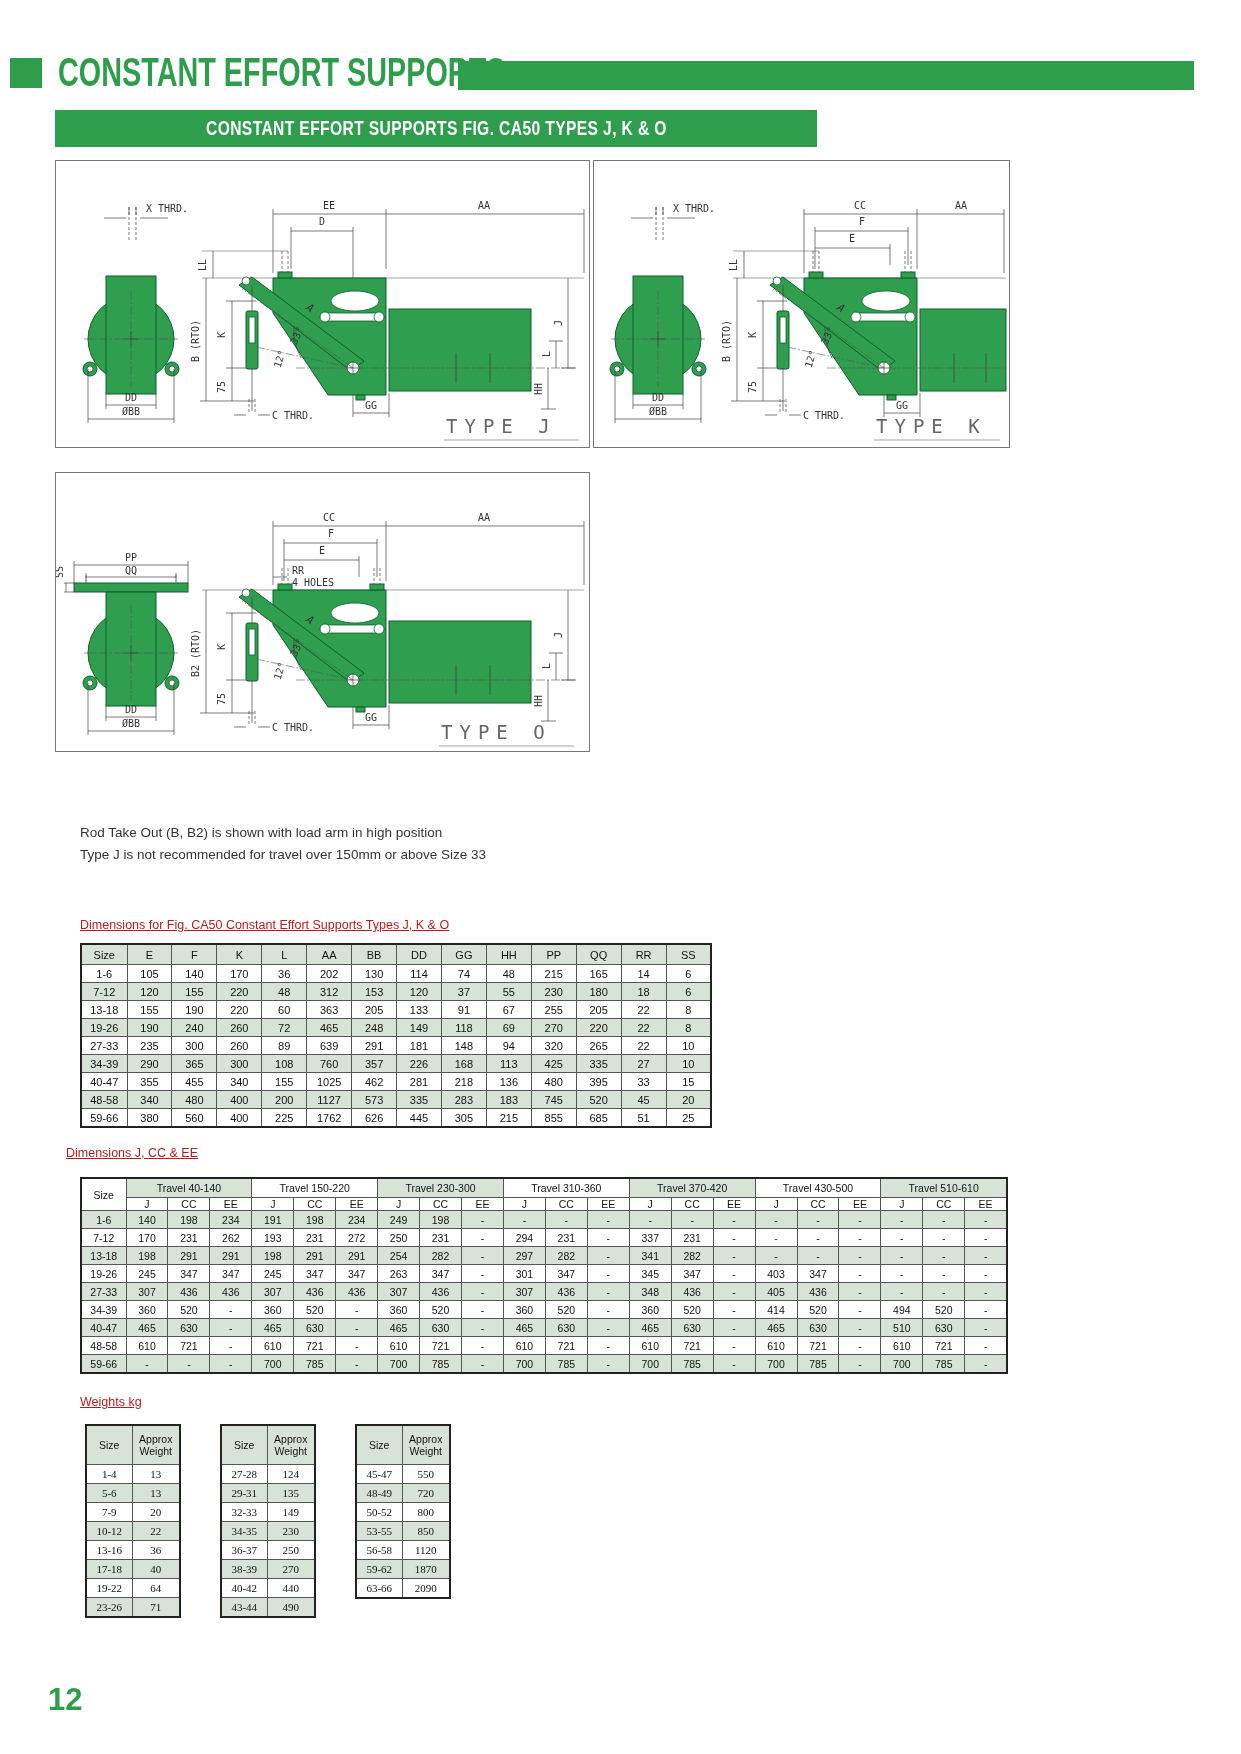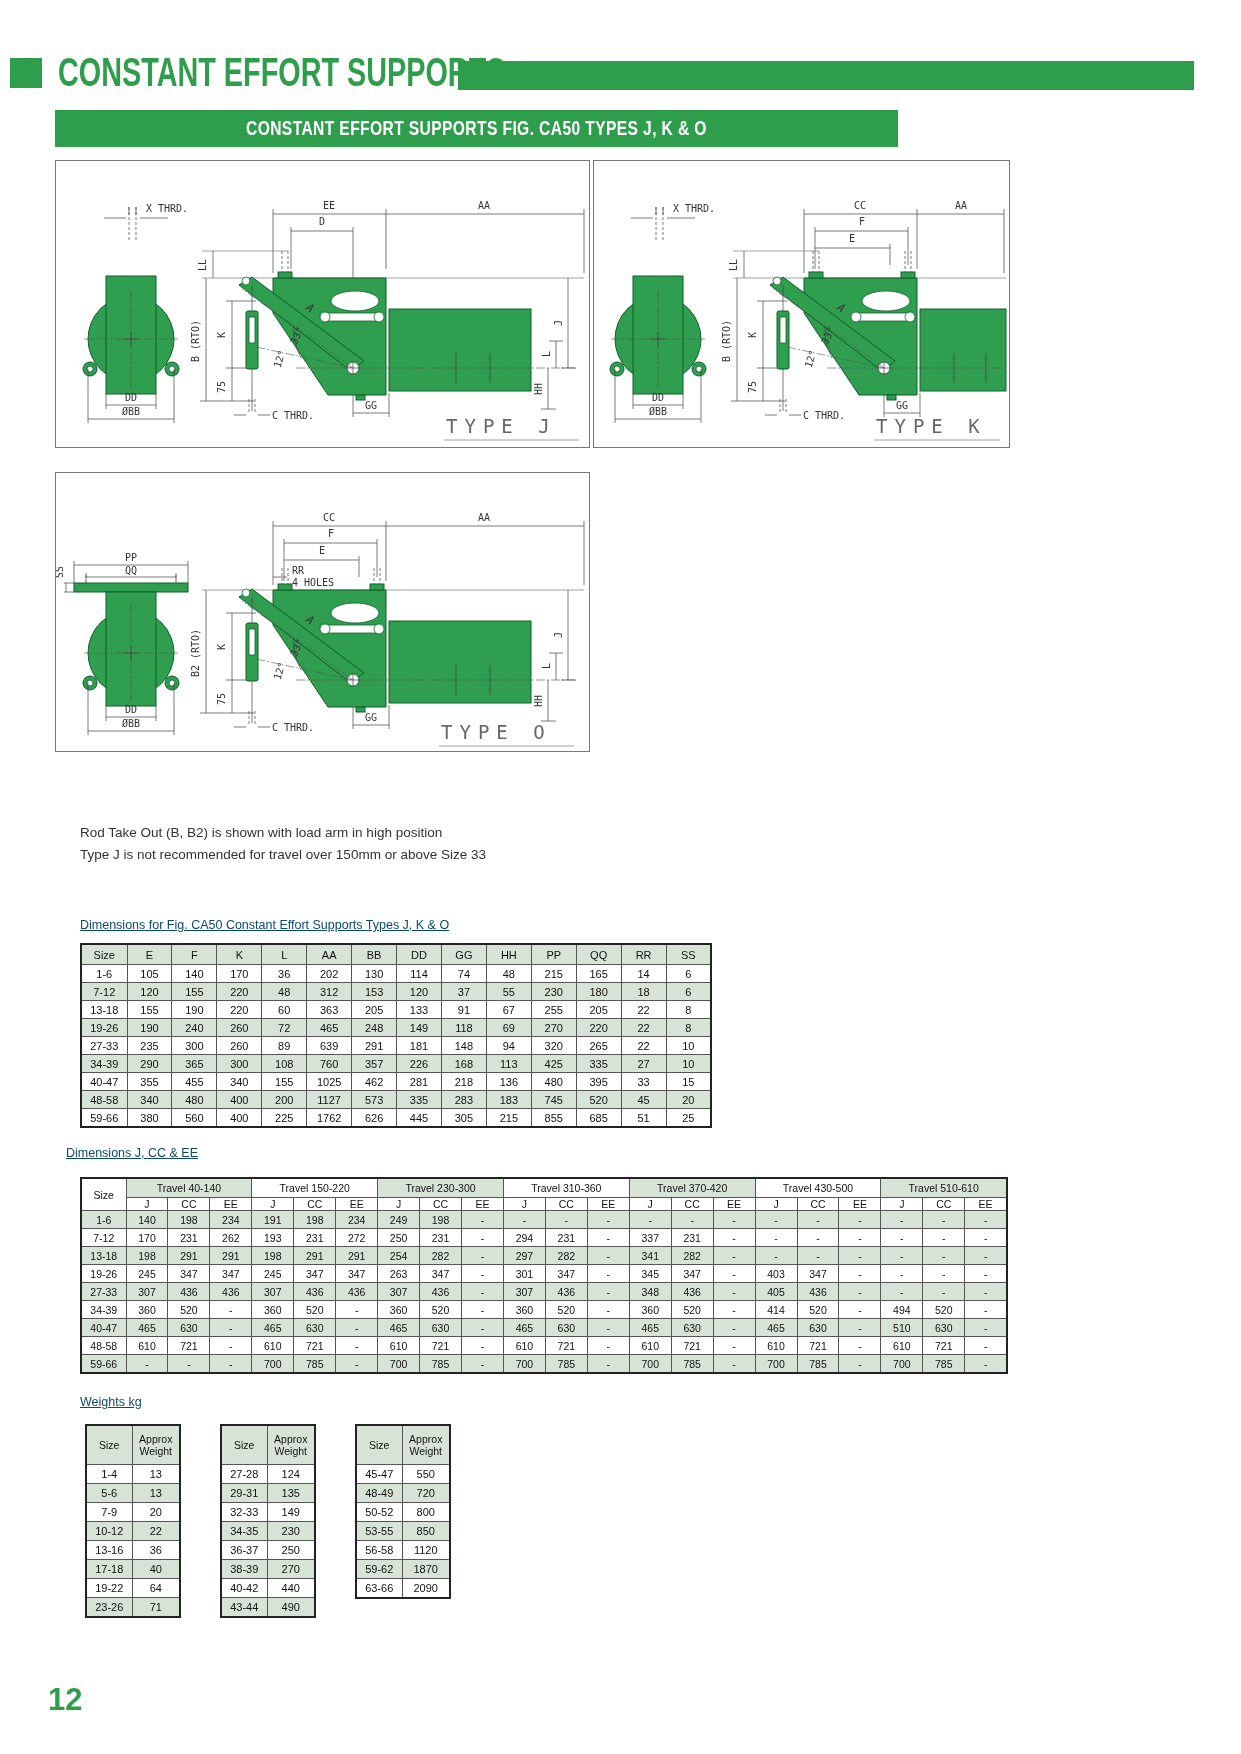--- a/index.html
+++ b/index.html
@@ -3,21 +3,21 @@
 <meta charset="utf-8">
 <style>
   html,body{margin:0;padding:0;background:#fff;}
   #page{position:relative;width:1241px;height:1754px;background:#fff;
         font-family:"Liberation Sans",sans-serif;overflow:hidden;}
   
   .corner-sq{position:absolute;left:10px;top:58px;width:32px;height:30px;}
   .page-title{position:absolute;left:58px;top:50px;font-size:40px;font-weight:bold;
         white-space:nowrap;transform:scaleX(0.72);transform-origin:0 50%;letter-spacing:0;}
   .title-bar{position:absolute;left:458px;top:61px;width:736px;height:29px;}
-  .banner{position:absolute;left:55px;top:110px;width:843px;height:37px;
+  .banner{position:absolute;left:55px;top:110px;width:762px;height:37px;
         display:flex;align-items:center;justify-content:center;}
   .banner span{color:#fff;font-weight:bold;font-size:20px;white-space:nowrap;
         transform:scaleX(0.78);letter-spacing:0.5px;}
   
   .dbox{position:absolute;border:1px solid #777;background:#fff;}
   #boxJ{left:55px;top:160px;width:533px;height:286px;}
   #boxK{left:593px;top:160px;width:415px;height:286px;}
   #boxO{left:55px;top:472px;width:533px;height:278px;}
   
   .gp{fill:#2f9e4e;stroke:#0f5f2d;stroke-width:1;}
@@ -25,34 +25,34 @@
   .dim{stroke:#444;stroke-width:0.7;fill:none;}
   .thin{stroke:#666;stroke-width:0.6;fill:none;}
   .dsh{stroke:#444;stroke-width:0.7;fill:none;stroke-dasharray:3 2;}
   .cl{stroke:#555;stroke-width:0.6;fill:none;stroke-dasharray:9 2 2 2;}
   .t{font:10px "DejaVu Sans Mono",monospace;fill:#333;text-anchor:middle;}
   .ts{font:10px "DejaVu Sans Mono",monospace;fill:#333;text-anchor:start;}
   .ti{font:italic 11px "DejaVu Sans Mono",monospace;fill:#333;text-anchor:middle;}
   .cap{font:19px "DejaVu Sans Mono",monospace;fill:#666;letter-spacing:7px;text-anchor:start;}
   
   .notes{position:absolute;left:80px;top:822px;font-size:13.5px;color:#333;line-height:22px;}
-  .sect-head{position:absolute;font-size:12.5px;color:#0c4a6e;text-decoration:underline;}
+  .sect-head{position:absolute;font-size:12.5px;color:#b91c1c;text-decoration:underline;}
   
   table{border-collapse:collapse;table-layout:fixed;color:#111;}
   th,td{border:1px solid #555;text-align:center;font-weight:normal;padding:0;}
   .g{background:#d7e3d7;}
   #dimTable{position:absolute;left:80px;top:943px;width:632px;font-size:11px;border:2px solid #222;}
   #dimTable th{height:19px;}
   #dimTable td{height:17px;}
   #jccTable{position:absolute;left:80px;top:1177px;width:928px;font-size:10.5px;border:2px solid #222;}
   #jccTable tr:first-child th{height:18px;}
   #jccTable td{height:17px;}
   .wtable{position:absolute;width:94px;font-size:11px;border:2px solid #222;}
   .wtable th{height:38px;font-size:10.5px;}
-  .wtable td{height:18px;}
+  .wtable td{height:18px;font-family:Liberation Serif, serif;}
   #wt0{left:85px;top:1424px;}
   #wt1{left:220px;top:1424px;}
   #wt2{left:355px;top:1424px;}
   .page-num{position:absolute;left:48px;top:1682px;font-size:31px;font-weight:bold;}
 </style>
 </head>
 <body>
 
 <div id="page">
 

